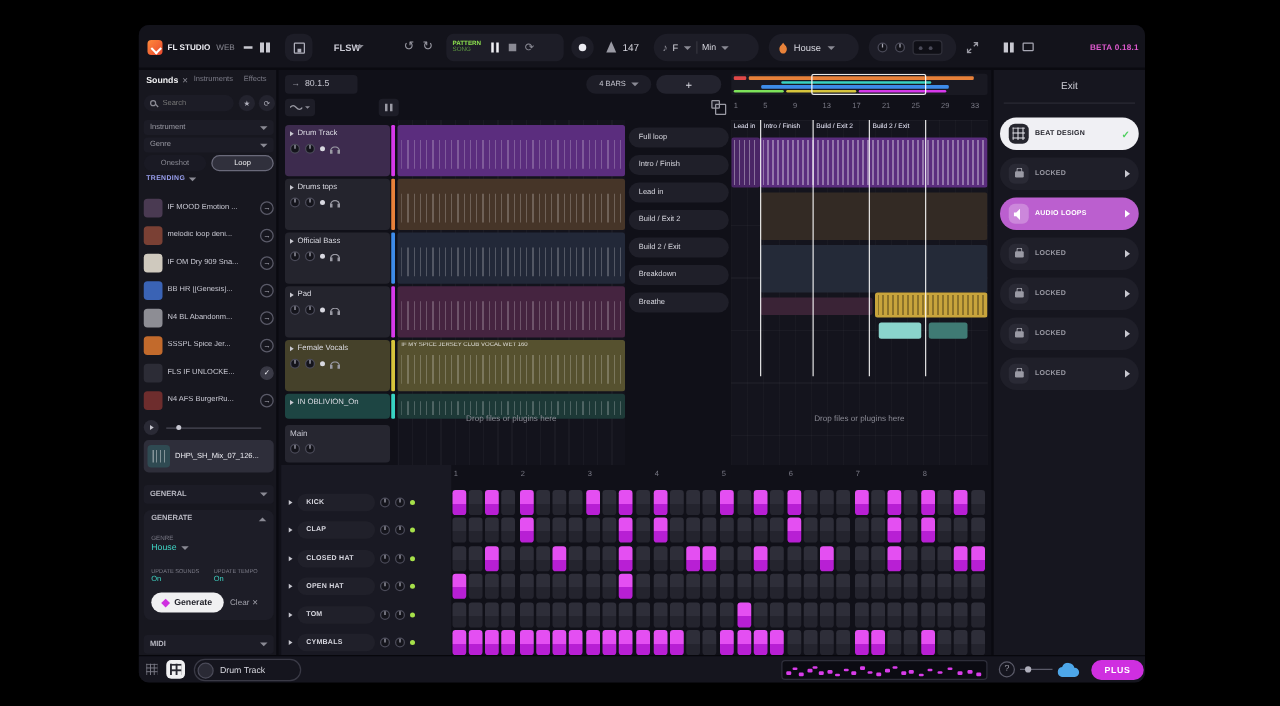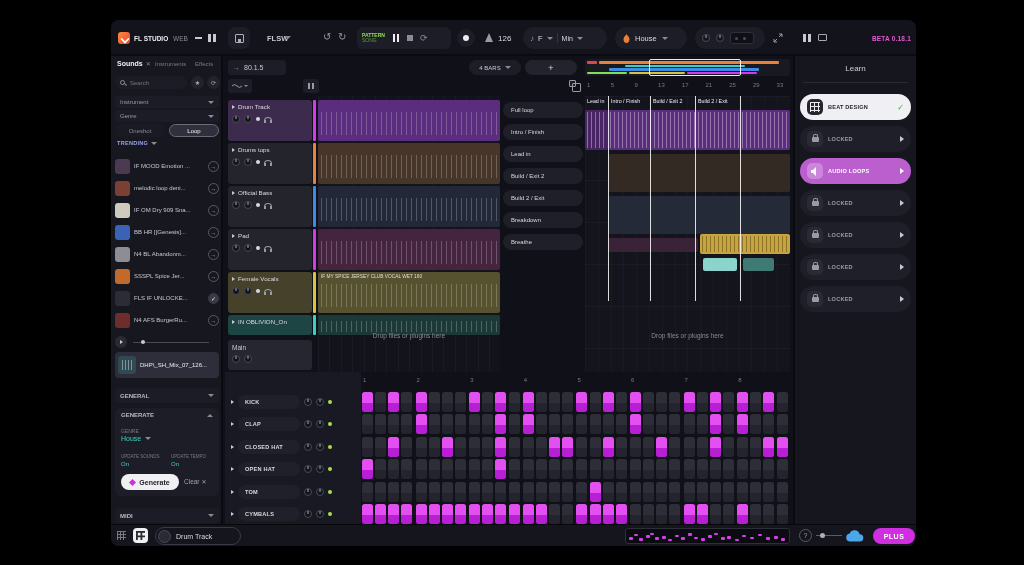--- a/index.html
+++ b/index.html
@@ -118,21 +118,21 @@
       <div class="flex">
             <span class="pbar"></span>
             <span class="pbar"></span>
           </div>
       <div class="stopsq"></div>
       <span class="t9" style="color:#8a8a94">⟳</span>
     </div>
     <div class="abs rec" style="left:346px;top:9px"></div>
 
     <div class="abs metro" style="left:374px;top:13px"></div>
-    <span class="abs t8 txt" style="left:387px;top:14px">126</span>
+    <span class="abs t8 txt" style="left:387px;top:14px">147</span>
 
     <div class="abs flex" style="left:412px;top:7px;width:84px;height:22px;background:#1d1d27;border-radius:11px;padding:0 7px;gap:4px">
       <span class="t8" style="color:#9a9aa4">♪</span>
       <span class="t75 txt">F</span>
       <div class="tri-d"></div>
       <div style="width:1px;height:10px;background:#34343e"></div>
       <span class="t7 txt">Min</span>
       <div class="tri-d"></div>
     </div>
 
@@ -462,21 +462,21 @@
         <div class="arr-h" style="left: 2px;">Lead in</div>
         <div class="arr-h" style="left: 26px;">Intro / Finish</div>
         <div class="arr-h" style="left: 68px;">Build / Exit 2</div>
         <div class="arr-h" style="left: 113px;">Build 2 / Exit</div>
       </div>
   <div class="abs t65" style="left:474px;top:312px;width:205px;text-align:center;color:#8a8a94">Drop files or plugins here</div>
 
   <div class="abs" style="left:682px;top:36px;width:2px;height:468px;background:#0a0a10"></div>
 
   <div class="abs" id="rightpanel" style="left:684px;top:36px;width:121px;height:468px;background:#16161f">
-    <div class="abs t8" style="left:0;top:8px;width:121px;text-align:center;color:#d0d0d8">Learn</div>
+    <div class="abs t8" style="left:0;top:8px;width:121px;text-align:center;color:#d0d0d8">Exit</div>
     <div class="abs" style="left:8px;top:26px;width:105px;height:1px;background:#2a2a35"></div>
     <div class="abs" id="learn-items" style="left:0;top:0;width:121px;height:468px">
           <div class="learn-item" style="top: 38px; background: rgb(240, 240, 244);">
             <div class="learn-ico" style="background: rgb(38, 38, 46); position: relative;">
               <div class="padgrid"></div>
             </div>
             <div class="learn-label" style="color: rgb(38, 38, 46);">BEAT DESIGN</div>
             <div style="color: rgb(78, 207, 94); font-size: 8px; font-weight: bold;">✓</div>
           </div>
           <div class="learn-item" style="top: 70px; background: rgb(31, 31, 41);">

